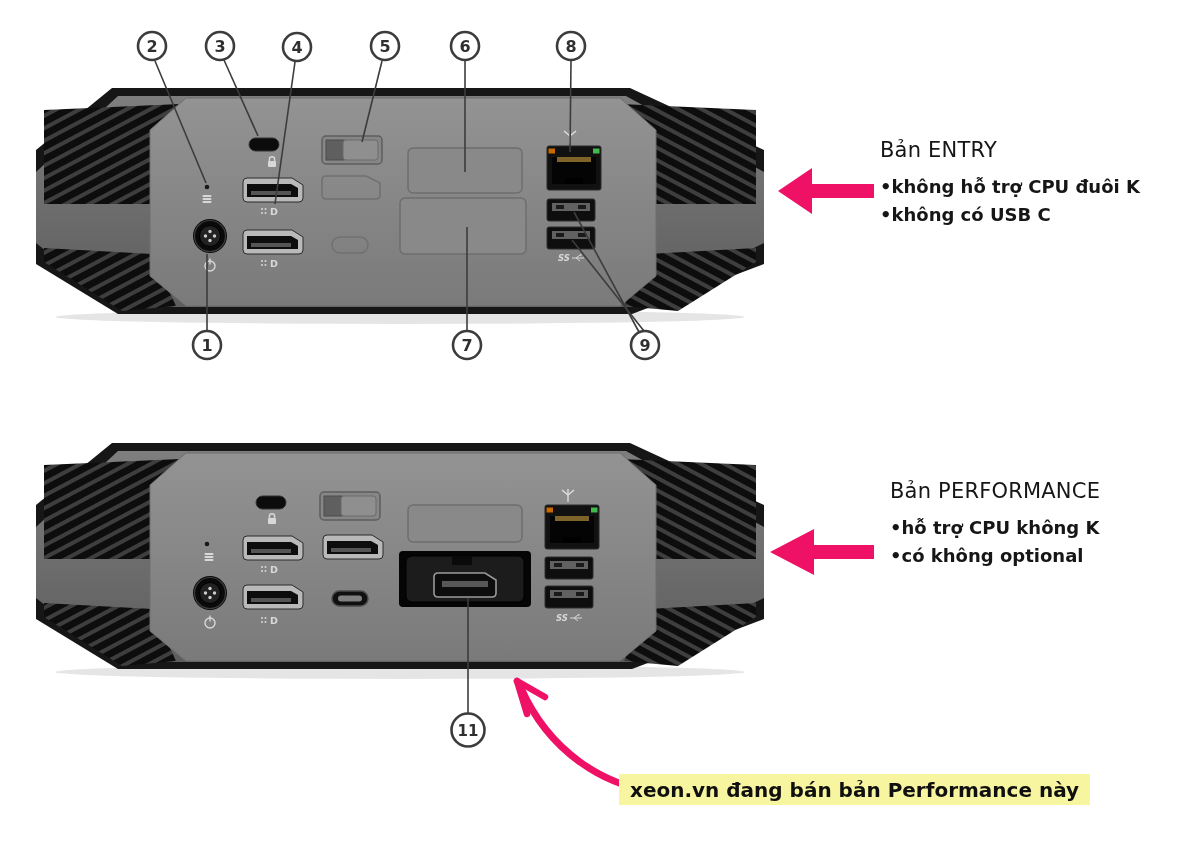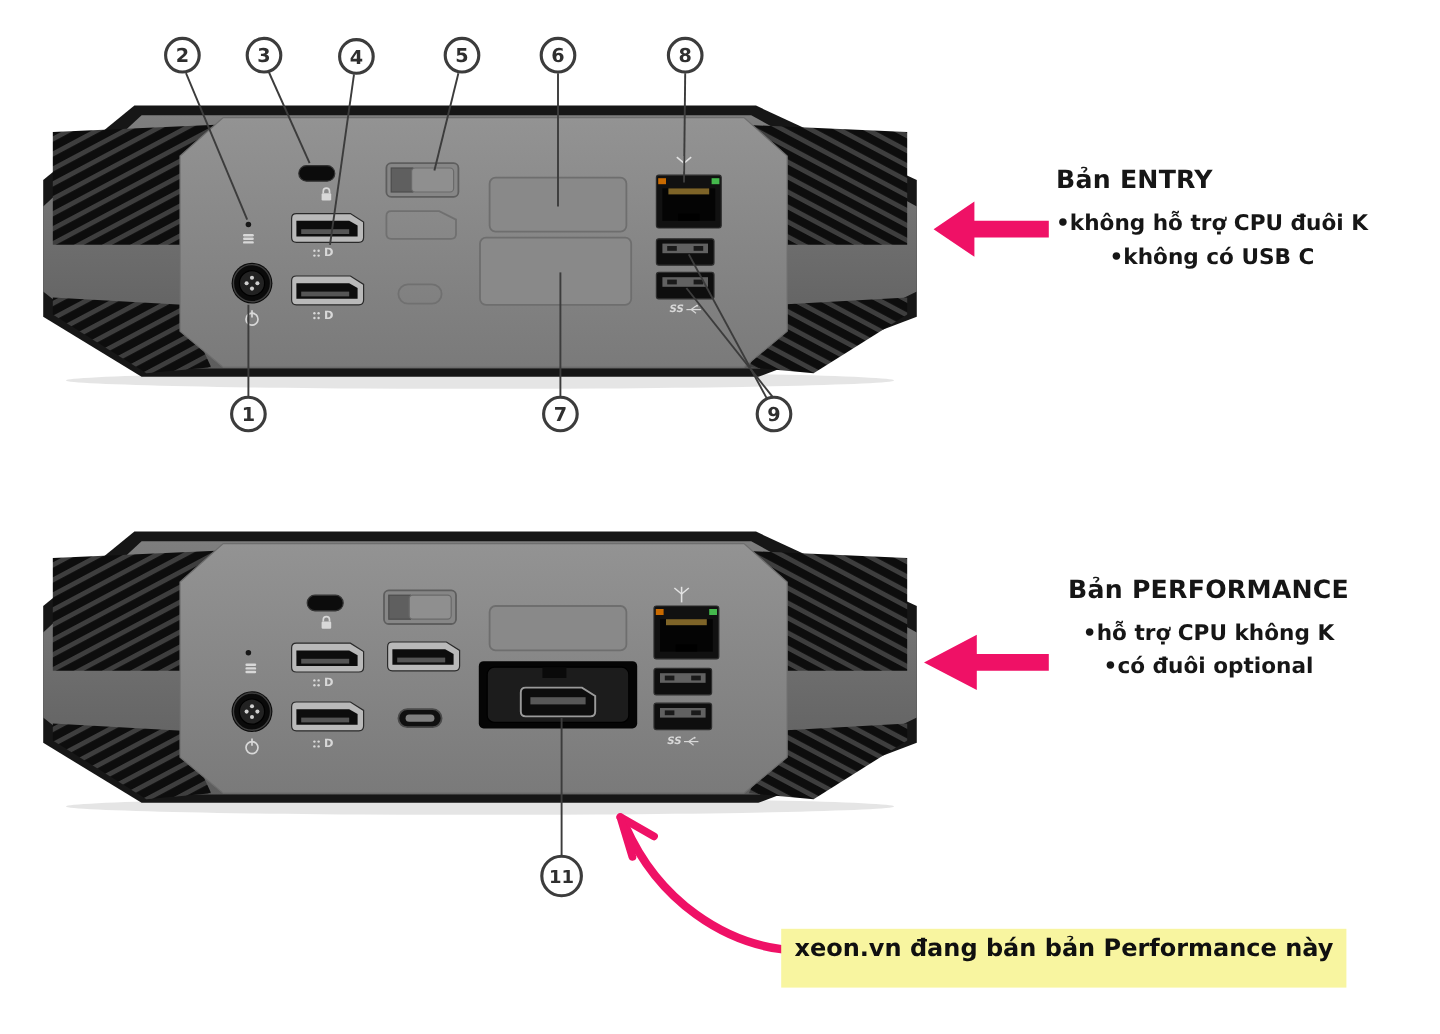--- a/index.html
+++ b/index.html
@@ -1,23 +1,23 @@
 <!DOCTYPE html>
 <html><head>
 <meta charset="utf-8">
 <style>
   html,body{margin:0;padding:0;background:#ffffff;}
   #stage{position:relative;width:1200px;height:862px;background:#ffffff;overflow:hidden;
          font-family:"DejaVu Sans","Liberation Sans",sans-serif;}
   #gfx{position:absolute;left:0;top:0;}
   .ann{position:absolute;color:#161616;}
-  .ann-title{font-size:21px;font-weight:700;letter-spacing:.2px;margin-bottom:11px;}
-  .ann-bullet{font-size:18px;font-weight:700;line-height:28px;white-space:nowrap;text-align:center;}
-  #footnote{position:absolute;left:651px;top:774px;background:#F8F5A0;color:#101010;
-            font-size:20px;font-weight:700;padding:4px 11px 21px 11px;white-space:nowrap;}
+  .ann-title{font-size:21px;font-weight:400;letter-spacing:.2px;margin-bottom:11px;}
+  .ann-bullet{font-size:18px;font-weight:700;line-height:28px;white-space:nowrap;}
+  #footnote{position:absolute;left:619px;top:774px;background:#F8F5A0;color:#101010;
+            font-size:20px;font-weight:700;padding:4px 11px 3px 11px;white-space:nowrap;}
 </style>
 </head>
 <body>
 
 <div id="stage">
 
 <svg id="gfx" width="1200" height="862" viewBox="0 0 1200 862">
   <defs>
     <linearGradient id="sideGrad" x1="0" y1="0" x2="0" y2="1">
       <stop offset="0" stop-color="#7e7e7e"></stop>
@@ -257,18 +257,18 @@
 
 <div class="ann" style="left:880px;top:138px">
   <div class="ann-title">Bản ENTRY</div>
   <div class="ann-bullet">•không hỗ trợ CPU đuôi K</div>
   <div class="ann-bullet">•không có USB C</div>
 </div>
 
 <div class="ann" style="left:890px;top:479px">
   <div class="ann-title">Bản PERFORMANCE</div>
   <div class="ann-bullet">•hỗ trợ CPU không K</div>
-  <div class="ann-bullet">•có đuôi optional</div>
+  <div class="ann-bullet">•có không optional</div>
 </div>
 
 <div id="footnote">xeon.vn đang bán bản Performance này</div>
 
 </div>
 
 </body></html>

